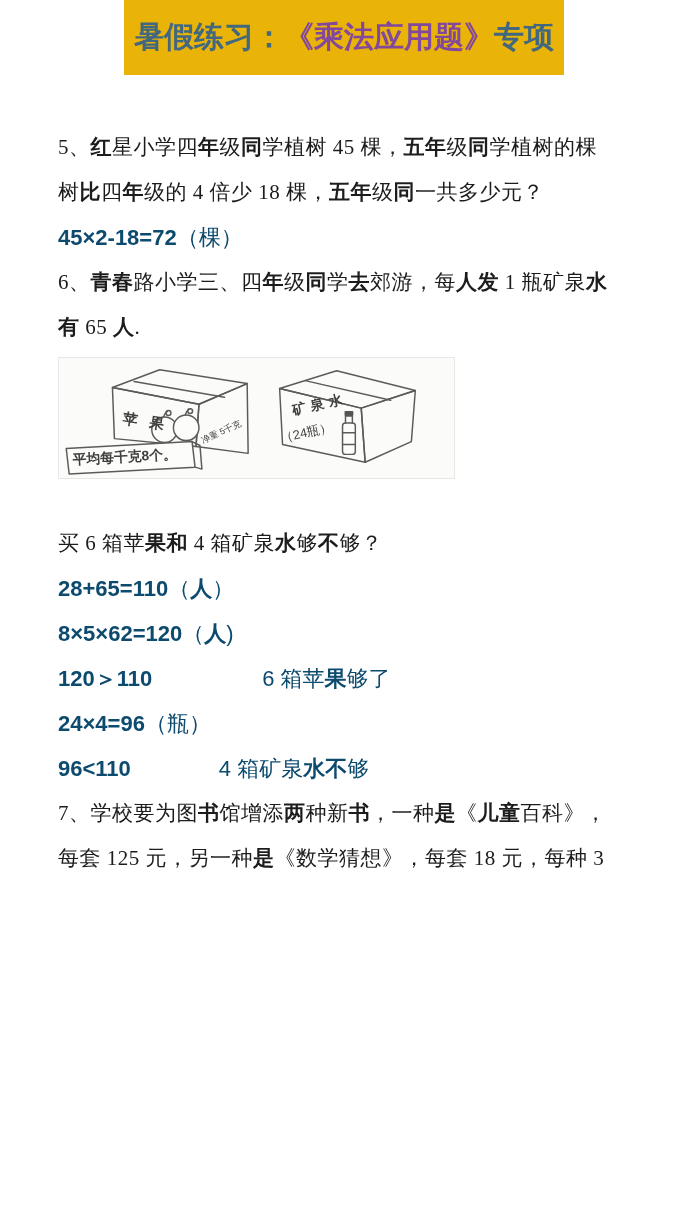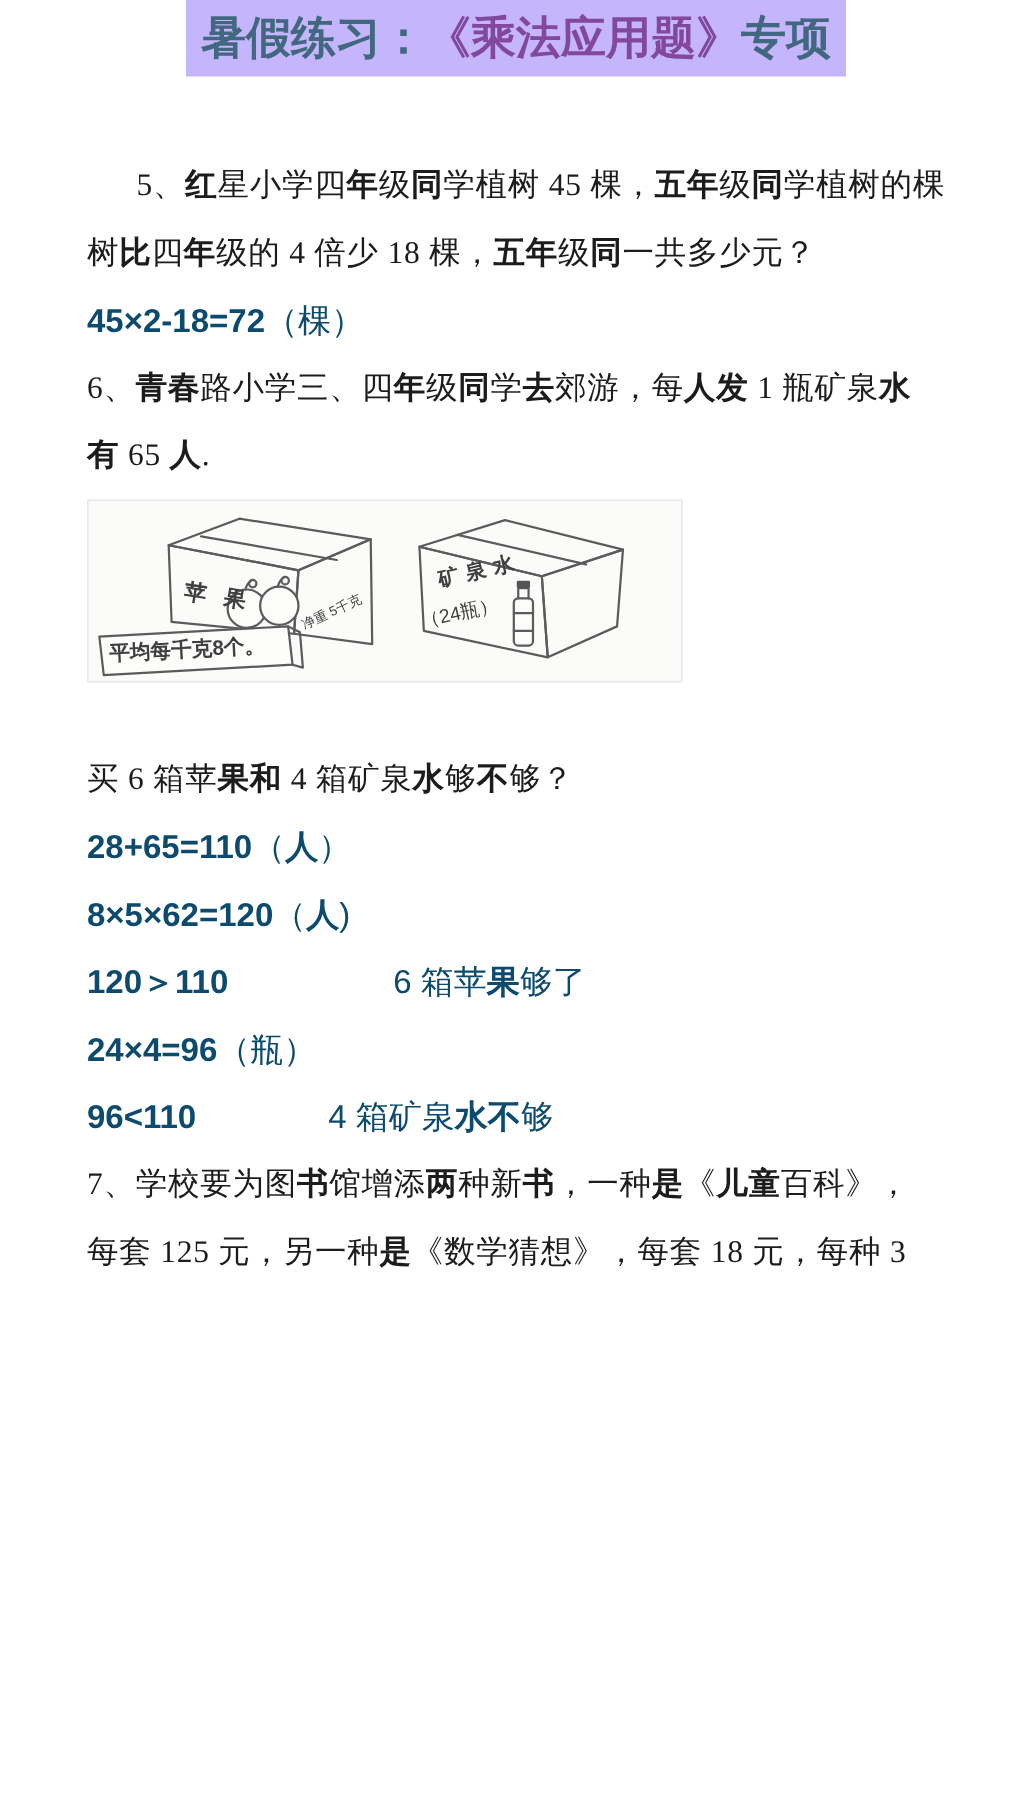--- a/index.html
+++ b/index.html
@@ -12,24 +12,24 @@
   .title{
     text-align:center;
     color:#0d0dce;
     font-family:"Liberation Sans","DejaVu Sans",sans-serif;
     font-weight:900;
     font-size:47px;
     letter-spacing:2px;
     margin:44px 0 14px 0;
   }
   .banner{
-    background:#c4b5fd;
+    background:#eab308;
     width:-moz-fit-content;width:fit-content;
     margin:0 auto;
-    padding:5px 10px;
+    padding:17px 10px;
     font-family:"Liberation Sans","DejaVu Sans",sans-serif;
     font-weight:bold;
     font-size:30px;
     color:#41687f;
     white-space:nowrap;
   }
   .banner .book{color:#82489c;}
   .line{
     margin:0;
     font-size:21px;
@@ -38,21 +38,21 @@
     letter-spacing:0.5px;
   }
   .line .b{font-weight:bold;}
   .ans{
     color:#0c4a6e;
     font-family:"Liberation Sans","DejaVu Sans",sans-serif;
     font-size:22px;
     letter-spacing:0;
   }
   .ans .b{font-weight:bold;}
-  .mt-first{margin-top:50px;text-align:right;}
+  .mt-first{margin-top:50px;}
   .mt-illo{margin-top:42px;}
   .indent-sm{padding-left:7px;}
   .illo{
     width:395px;height:120px;
     margin:7px 0 0 0;
     background:#fbfbf9;
     border:1px solid #e7e7e4;
   }
   .illo svg{display:block;}
   svg text{

